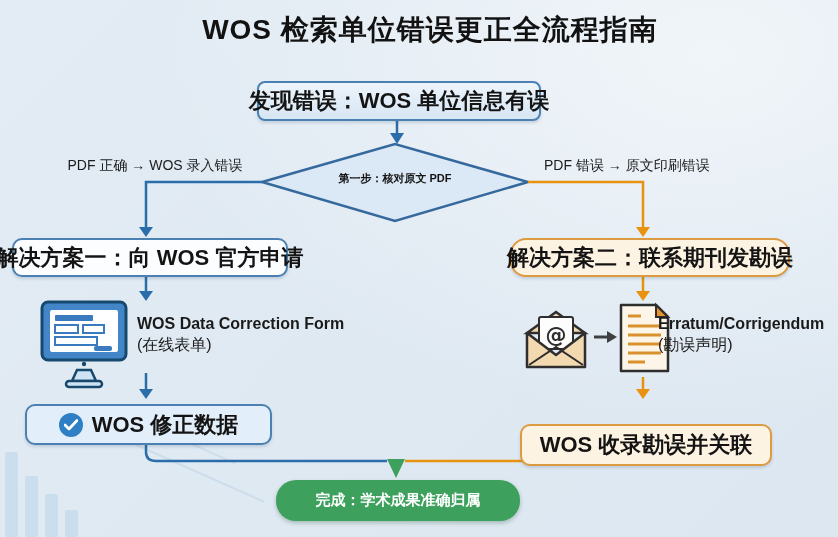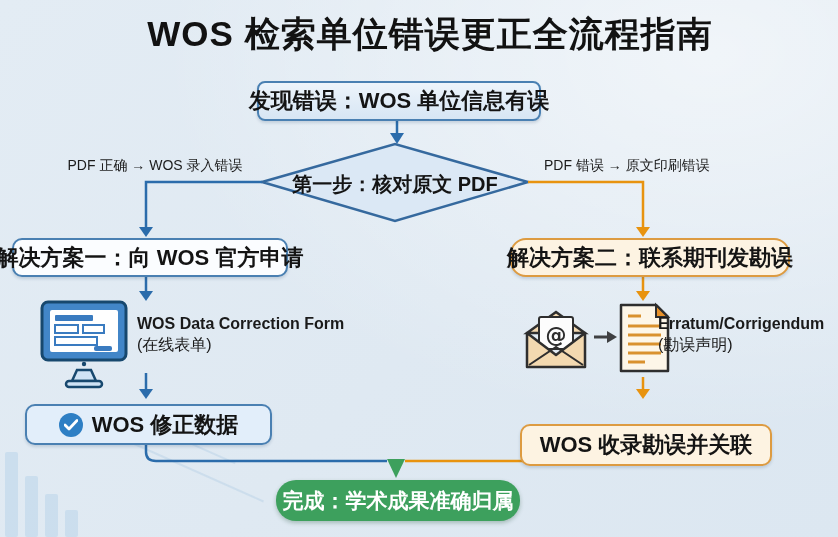--- a/index.html
+++ b/index.html
@@ -8,35 +8,35 @@
     background:
       radial-gradient(ellipse at 85% 10%, rgba(255,255,255,.55), rgba(255,255,255,0) 55%),
       linear-gradient(135deg,#e3ecf4 0%, #dfe9f2 55%, #dce7f1 100%);
     font-family:"Liberation Sans", sans-serif;
     color:#141414;
   }
   .deco-bar{position:absolute;background:rgba(186,211,233,.55);border-radius:2px;}
   .deco-line{position:absolute;background:rgba(170,200,225,.35);}
   .title{
     position:absolute;left:0;right:0;top:11px;text-align:center;
-    font-size:35px;font-weight:800;letter-spacing:1px;color:#121212;margin-left:22px;
+    font-size:28px;font-weight:800;letter-spacing:1px;color:#121212;margin-left:22px;
   }
   .node{
     position:absolute;display:flex;align-items:center;justify-content:center;
     font-weight:700;font-size:22px;white-space:nowrap;
     box-shadow:0 2px 3px rgba(40,70,110,.18);
   }
   .start-box{
     left:257px;top:81px;width:280px;height:36px;
     background:linear-gradient(#edf4fb,#d7e6f4);
     border:2px solid #4a80b2;border-radius:8px;
   }
   .diamond-label{
     position:absolute;left:268px;top:171px;width:254px;text-align:center;
-    font-size:20px;font-weight:600;background:transparent;box-shadow:none;
+    font-size:11px;font-weight:600;background:transparent;box-shadow:none;
   }
   .branch-label{
     position:absolute;font-size:14px;font-weight:500;color:#1c1c1c;white-space:nowrap;
   }
   .branch-left{left:44px;top:157px;width:222px;text-align:center;}
   .branch-right{left:544px;top:157px;width:212px;text-align:left;}
   .solution-left{
     left:12px;top:238px;width:272px;height:35px;
     background:#fbfdff;border:2px solid #4a80b2;border-radius:10px;
   }
@@ -60,21 +60,21 @@
   .result-right{
     left:520px;top:424px;width:248px;height:38px;
     background:#fdf3e2;border:2px solid #dd9b41;border-radius:10px;
   }
   .check-circle{
     width:24px;height:24px;border-radius:50%;background:#2e7fc4;
     display:flex;align-items:center;justify-content:center;flex:0 0 auto;
   }
   .finish-box{
     left:276px;top:480px;width:244px;height:41px;
-    background:#3da05d;border-radius:20px;color:#ffffff;font-size:21px;
+    background:#3da05d;border-radius:20px;color:#ffffff;font-size:15px;
     box-shadow:0 2px 4px rgba(30,80,50,.3);
   }
   svg.overlay{position:absolute;left:0;top:0;}
   .layer{position:absolute;left:0;top:0;width:838px;height:537px;}
 </style>
 </head>
 <body>
 
 <div class="canvas">
 

